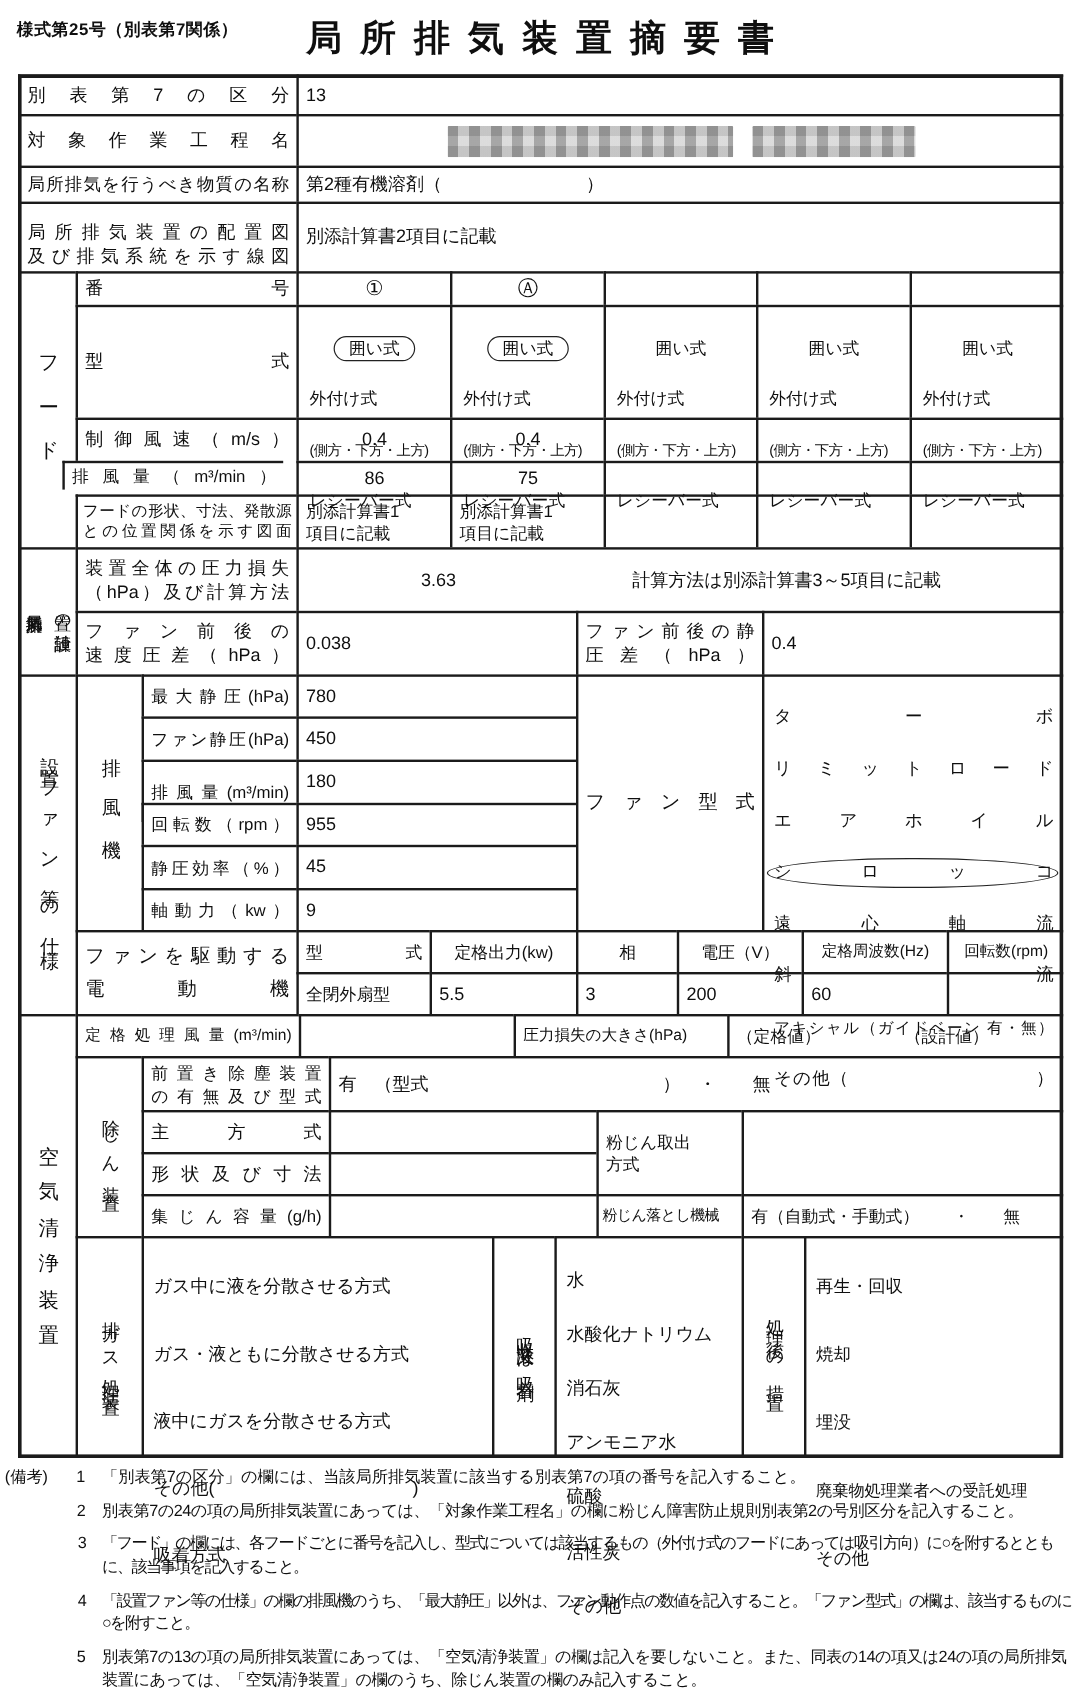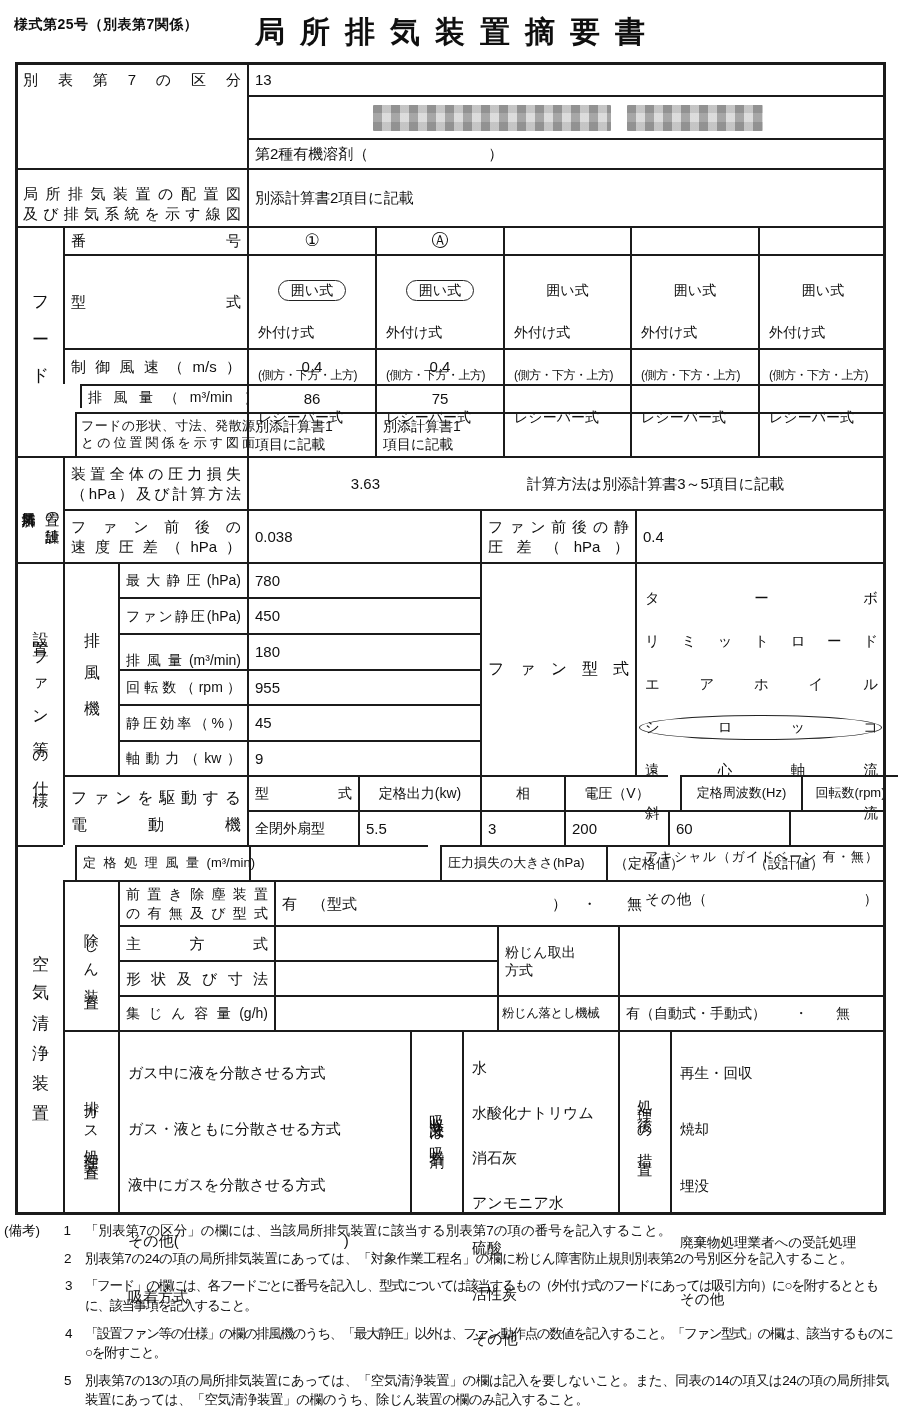--- a/index.html
+++ b/index.html
@@ -9,21 +9,21 @@
   .form-title{position:absolute;left:0;right:0;top:12px;text-align:center;font-size:30px;font-weight:bold;letter-spacing:15px;text-indent:15px;}
   
   .c{position:absolute;box-sizing:border-box;border-left:2px solid #1b1b1b;border-top:2px solid #1b1b1b;
      display:flex;flex-direction:column;justify-content:center;padding:2px 6px;font-size:15px;
      line-height:1.3;white-space:pre-line;}
   .frame{position:absolute;left:15px;top:62px;width:871px;height:1153px;box-sizing:border-box;
          border:3px solid #1b1b1b;pointer-events:none;z-index:6;}
   .just{text-align:justify;text-align-last:justify;}
   .ctr{text-align:center;}
   .blk{display:block;}
-  .f14{font-size:14px;} .f13{font-size:13px;margin-left:12px;} .f12{font-size:12.5px;}
+  .f14{font-size:14px;} .f13{font-size:13px;} .f12{font-size:12.5px;}
   .vert{writing-mode:vertical-lr;text-orientation:mixed;display:flex;align-items:center;justify-content:center;}
   .ls26{letter-spacing:26px;} .ls12{letter-spacing:11px;} .ls36{letter-spacing:34px;}
   .ls30{letter-spacing:30px;} .ls8{letter-spacing:7px;} .ls6{letter-spacing:5px;}
   .ls4{letter-spacing:3px;} .ls10{letter-spacing:9px;} .lh16{line-height:1.7;}
   
   .ht{height:23px;line-height:22px;padding-left:4px;font-size:14px;white-space:nowrap;overflow:visible;}
   .htc{text-align:center;padding-left:0;}
   .hts{font-size:12px;letter-spacing:-0.5px;}
   .oval{display:inline-block;border:1.6px solid #222;border-radius:12px;padding:0 12px;line-height:19px;font-size:14px;}
   
@@ -50,36 +50,38 @@
 <body>
 
 <div class="page">
 
   <div class="form-code">様式第25号（別表第7関係）</div>
   <div class="form-title">局所排気装置摘要書</div>
 
   <div class="c just" style="left:15px;top:62px;width:232px;height:33px">別表第7の区分</div>
   <div class="c" style="left:247px;top:62px;width:639px;height:33px">13</div>
 
+  <div class="c just" style="left:15px;top:95px;width:232px;height:43px">対象作業工程名</div>
   <div class="c redwrap" style="left:247px;top:95px;width:639px;height:43px">
     <div class="redact" style="width:238px"></div>
     <div class="redact" style="width:136px"></div>
   </div>
 
+  <div class="c just" style="left:15px;top:138px;width:232px;height:30px;font-size:14.5px">局所排気を行うべき物質の名称</div>
   <div class="c" style="left:247px;top:138px;width:639px;height:30px">第2種有機溶剤（　　　　　　　　）</div>
 
   <div class="c just" style="left:15px;top:168px;width:232px;height:69px">局所排気装置の配置図
 及び排気系統を示す線図</div>
   <div class="c" style="left:247px;top:168px;width:639px;height:58px">別添計算書2項目に記載</div>
 
   <div class="c vert ls26" style="left:15px;top:226px;width:48px;height:230px;font-size:17px">フード</div>
   <div class="c just" style="left:63px;top:226px;width:184px;height:28px">番号</div>
   <div class="c just" style="left:63px;top:254px;width:184px;height:94px">型式</div>
   <div class="c just" style="left:63px;top:348px;width:184px;height:36px">制御風速（m/s）</div>
-  <div class="c just f14" style="left:80px;top:384px;width:184px;height:24px">排風量（m³/min）</div>
+  <div class="c just f14" style="left:52px;top:384px;width:184px;height:24px">排風量（m³/min）</div>
   <div class="c just f13" style="left:63px;top:412px;width:184px;height:44px;padding:2px 4px">フードの形状、寸法、発散源
 との位置関係を示す図面</div>
 
   <div class="c ctr" style="left:247px;top:226px;width:128px;height:28px;font-size:17px">①</div>
   <div class="c ctr" style="left:375px;top:226px;width:128px;height:28px;font-size:17px">Ⓐ</div>
   <div class="c ctr" style="left:503px;top:226px;width:127px;height:28px;font-size:17px"></div>
   <div class="c ctr" style="left:630px;top:226px;width:128px;height:28px;font-size:17px"></div>
   <div class="c ctr" style="left:758px;top:226px;width:128px;height:28px;font-size:17px"></div>
 
   <div class="c blk" style="left:247px;top:254px;width:128px;height:94px;padding:3px 5px">

